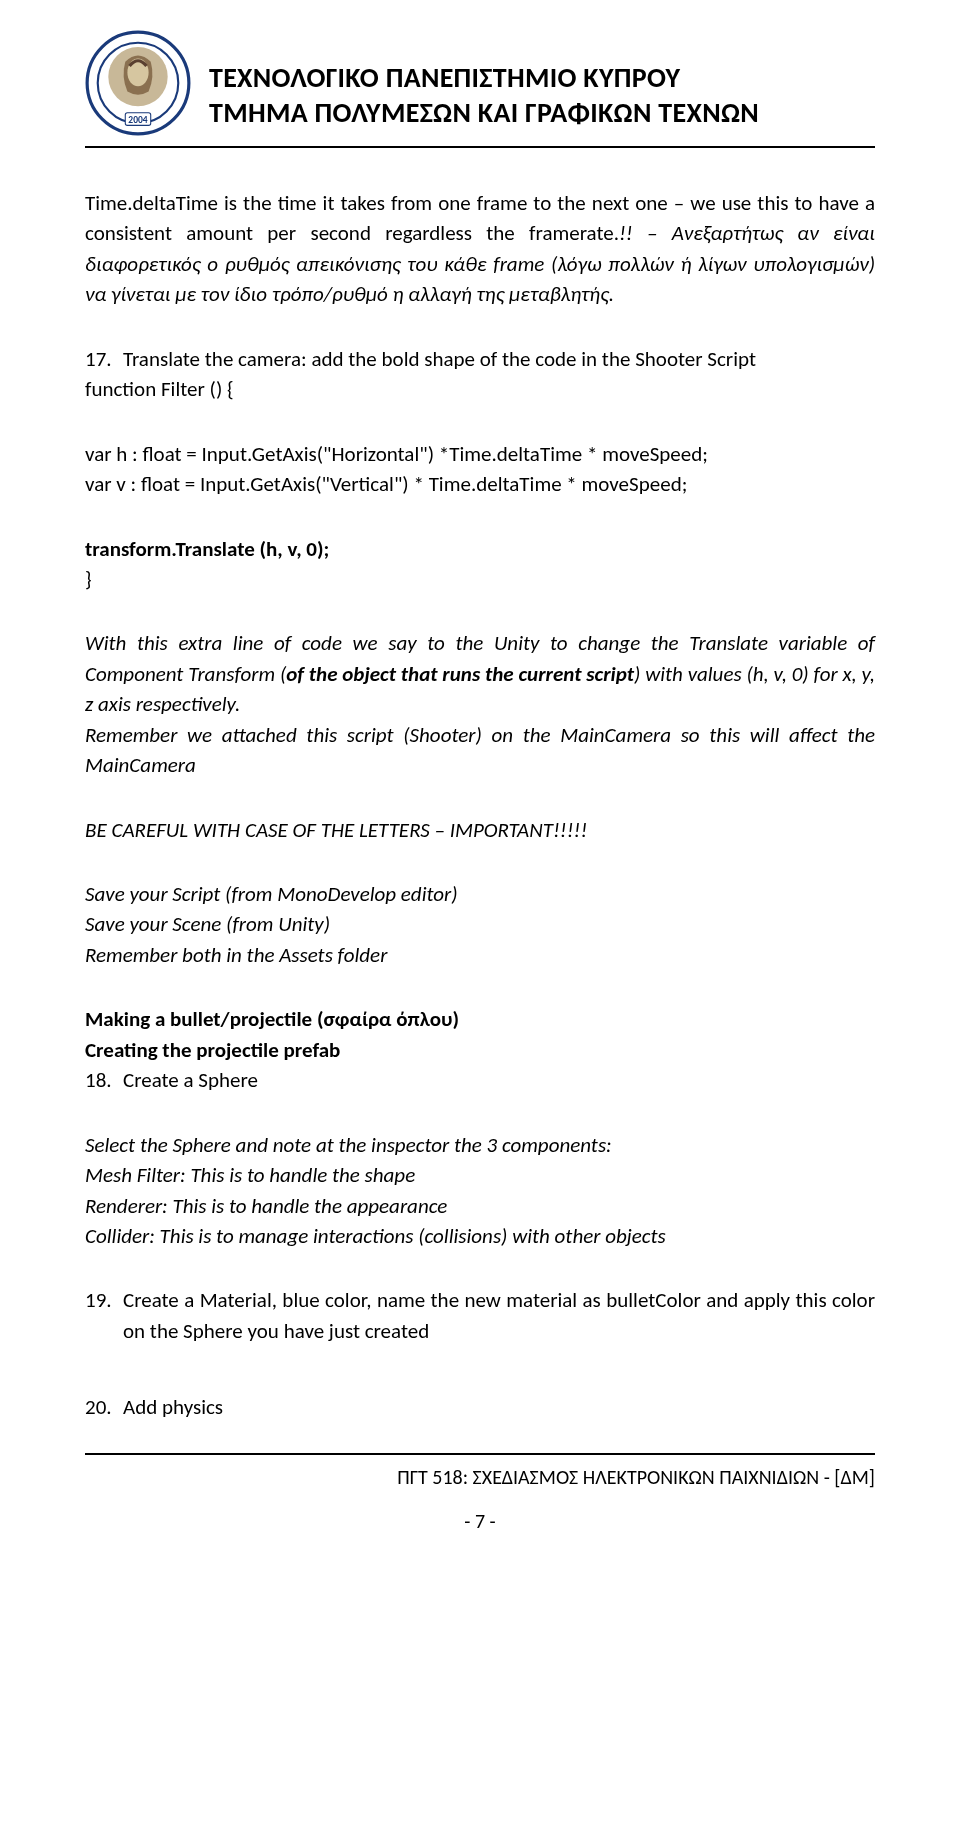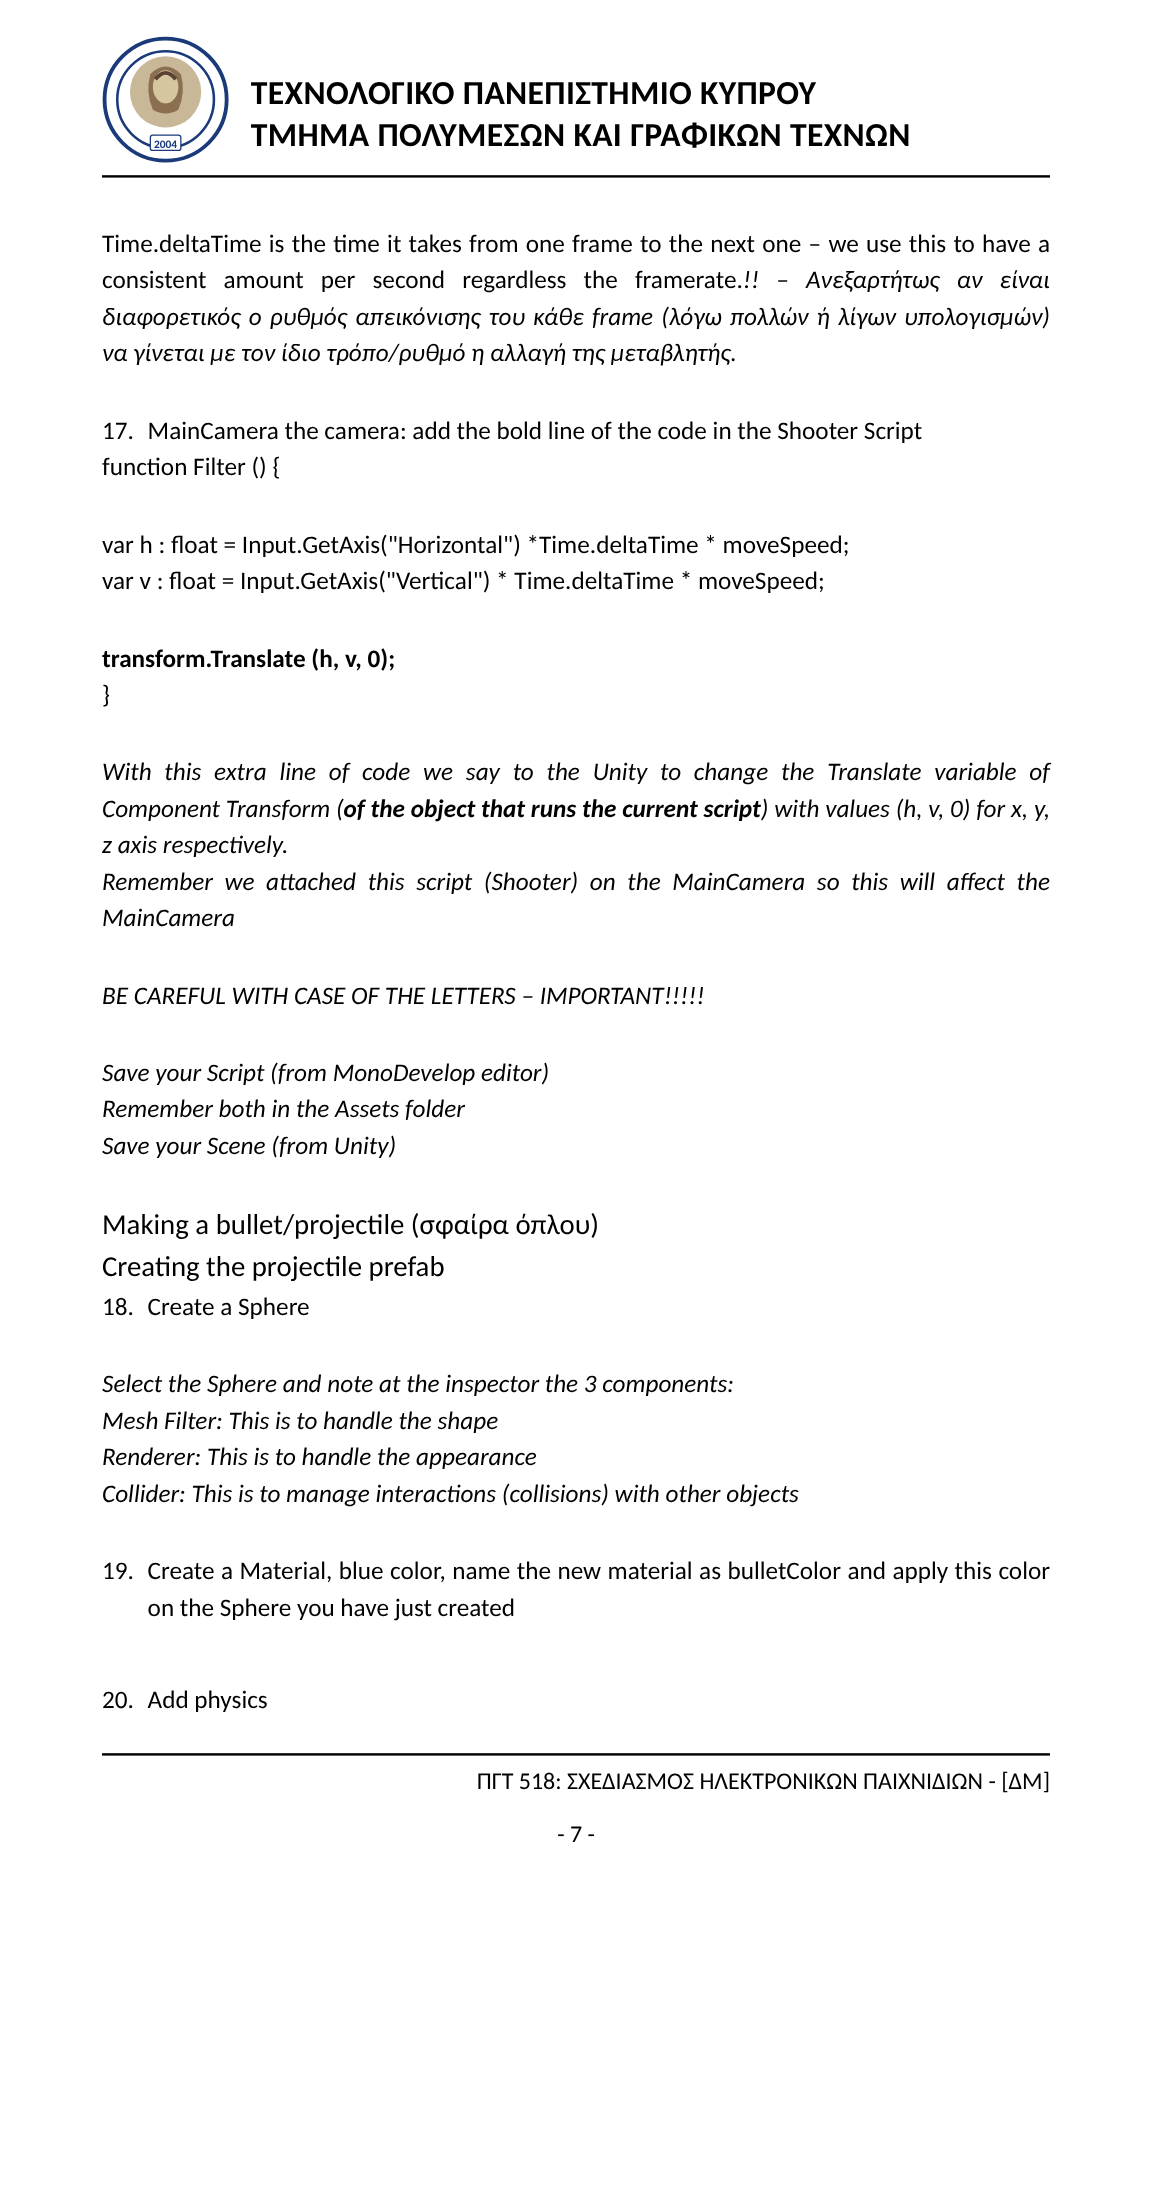--- a/index.html
+++ b/index.html
@@ -16,21 +16,21 @@
   .body p { margin: 0; }
   .gap { height: 12px; }
   .big-gap { height: 34px; }
   .italic { font-style: italic; }
   .bold { font-weight: 700; }
   .bolditalic { font-weight: 700; font-style: italic; margin-top: 46px; }
   .step { display: flex; justify-content: center; }
   .step-num { width: 38px; flex: 0 0 auto; }
   .step-text { flex: 1; }
   .indent { margin-left: 38px; }
-  .sub-title { font-weight: 400; font-size: 24px; }
+  .sub-title { font-weight: 700; font-size: 21px; }
   .footer { text-align: right; font-size: 20px; }
   .page-num { text-align: center; font-size: 20px; margin-top: 20px; }
 </style>
 </head>
 <body>
 
 <div class="page">
 
   <div class="header-row">
     <div class="logo-wrap">
@@ -56,21 +56,21 @@
   <div class="body">
 
     <p>
       <span>Time.deltaTime is the time it takes from one frame to the next one – we use this to have a consistent amount per second regardless the framerate.</span><span class="italic">!! – Ανεξαρτήτως αν είναι διαφορετικός ο ρυθμός απεικόνισης του κάθε frame (λόγω πολλών ή λίγων υπολογισμών) να γίνεται με τον ίδιο τρόπο/ρυθμό η αλλαγή της μεταβλητής.</span>
     </p>
 
     <div class="big-gap"></div>
 
     <div class="step">
       <div class="step-num">17.</div>
-      <div class="step-text">MainCamera the camera: add the bold line of the code in the Shooter Script</div>
+      <div class="step-text">Translate the camera: add the bold shape of the code in the Shooter Script</div>
     </div>
     <p class="indent">function Filter () {</p>
 
     <div class="big-gap"></div>
 
     <p class="indent">var h : float = Input.GetAxis("Horizontal") *Time.deltaTime * moveSpeed;</p>
     <p class="indent">var v : float = Input.GetAxis("Vertical") * Time.deltaTime * moveSpeed;</p>
 
     <div class="big-gap"></div>
 
@@ -84,22 +84,22 @@
     </p>
     <p class="indent italic">Remember we attached this script (Shooter) on the MainCamera so this will affect the MainCamera</p>
 
     <div class="big-gap"></div>
 
     <p class="indent italic">BE CAREFUL WITH CASE OF THE LETTERS – IMPORTANT!!!!!</p>
 
     <div class="big-gap"></div>
 
     <p class="indent italic">Save your Script (from MonoDevelop editor)</p>
+    <p class="indent italic">Save your Scene (from Unity)</p>
     <p class="indent italic">Remember both in the Assets folder</p>
-    <p class="indent italic">Save your Scene (from Unity)</p>
 
     <div class="big-gap"></div>
 
     <p class="sub-title">Making a bullet/projectile (σφαίρα όπλου)</p>
     <p class="sub-title">Creating the projectile prefab</p>
 
     <div class="step">
       <div class="step-num">18.</div>
       <div class="step-text">Create a Sphere</div>
     </div>

